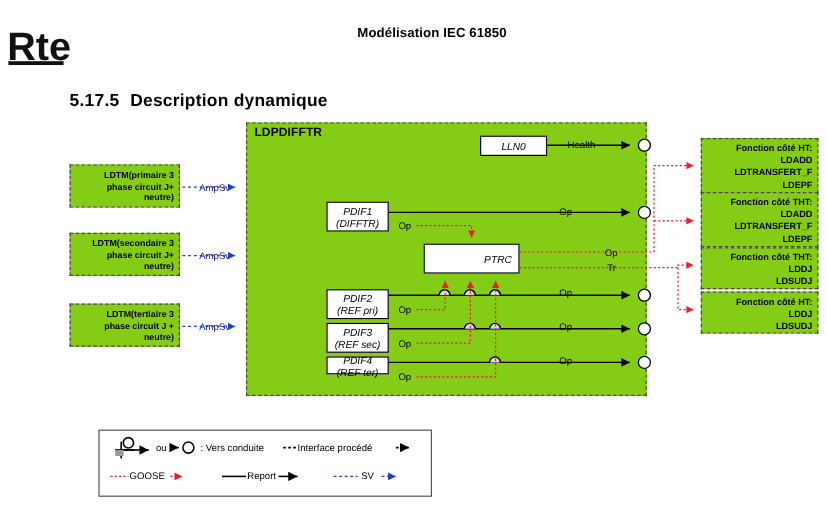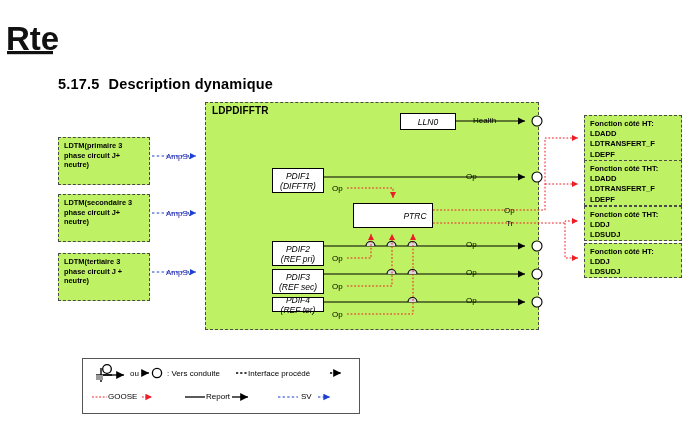--- a/index.html
+++ b/index.html
@@ -17,31 +17,31 @@
     left:200px;top:22px;width:320px;text-align:center;
     font-size:11px;font-weight:bold;line-height:13px;letter-spacing:.1px;
   }
   #section-title{
     left:58px;top:76px;font-size:14.5px;font-weight:bold;letter-spacing:.2px;
   }
   #section-title .num{margin-right:9px;}
 
   
   .dashbox{
-    border:1.4px dashed #4a4a4a;background:#bef264;box-sizing:border-box;
+    border:1.4px dashed #4a4a4a;background:#84cc16;box-sizing:border-box;text-align:right;
   }
   .solidbox{
     border:1.2px solid #000;background:#ffffff;box-sizing:border-box;
     display:flex;flex-direction:column;align-items:center;justify-content:center;
   }
   .solidbox .ln{font-size:8.5px;line-height:10px;white-space:nowrap;font-style:italic;}
 
   
   .ldtm{
-    width:92px;height:48px;padding:3px 4px 0 5px;
+    width:92px;height:36px;padding:3px 4px 0 5px;
     font-size:7.4px;line-height:9.6px;font-weight:bold;box-sizing:border-box;
   }
 
   
   .fbox{
     left:584px;width:98px;padding:3px 4px 0 5px;box-sizing:border-box;
     font-size:7.6px;line-height:10.2px;font-weight:bold;
   }
 
   
@@ -69,20 +69,21 @@
 <body>
 
 <div class="abs" id="rte-logo">
   <svg width="62" height="40" viewBox="0 0 62 40">
     <text x="0" y="30" font-family="Liberation Sans, sans-serif" font-size="33" font-weight="bold" fill="#111">Rte</text>
     <rect x="1" y="31" width="46" height="3.2" fill="#111"></rect>
   </svg>
 </div>
 
 <div class="abs" id="doc-title">
+  <div>Modélisation IEC 61850</div>
 </div>
 
 <div class="abs" id="section-title">
   <span class="num">5.17.5</span><span>Description dynamique</span>
 </div>
 
 <div class="abs dashbox" id="ldpdifftr"></div>
 <div class="abs" id="ldpdifftr-label">LDPDIFFTR</div>
 
 <div class="abs dashbox ldtm" style="left:58px;top:137px;">

